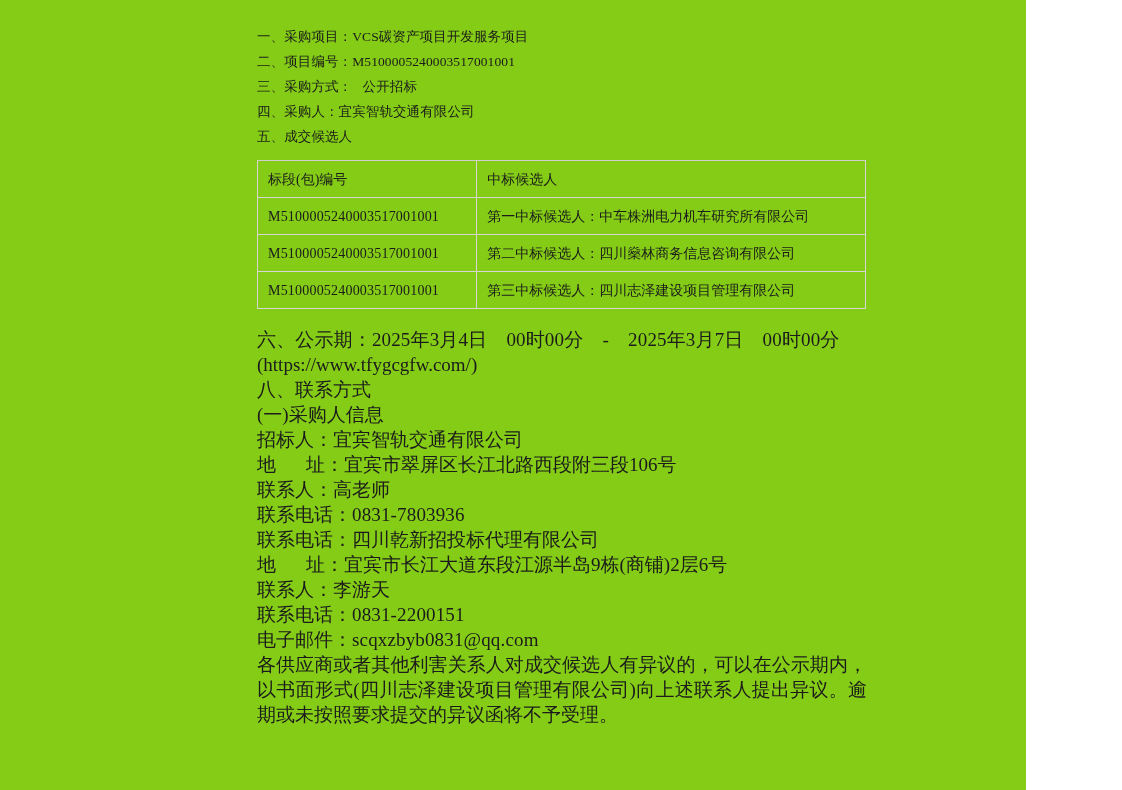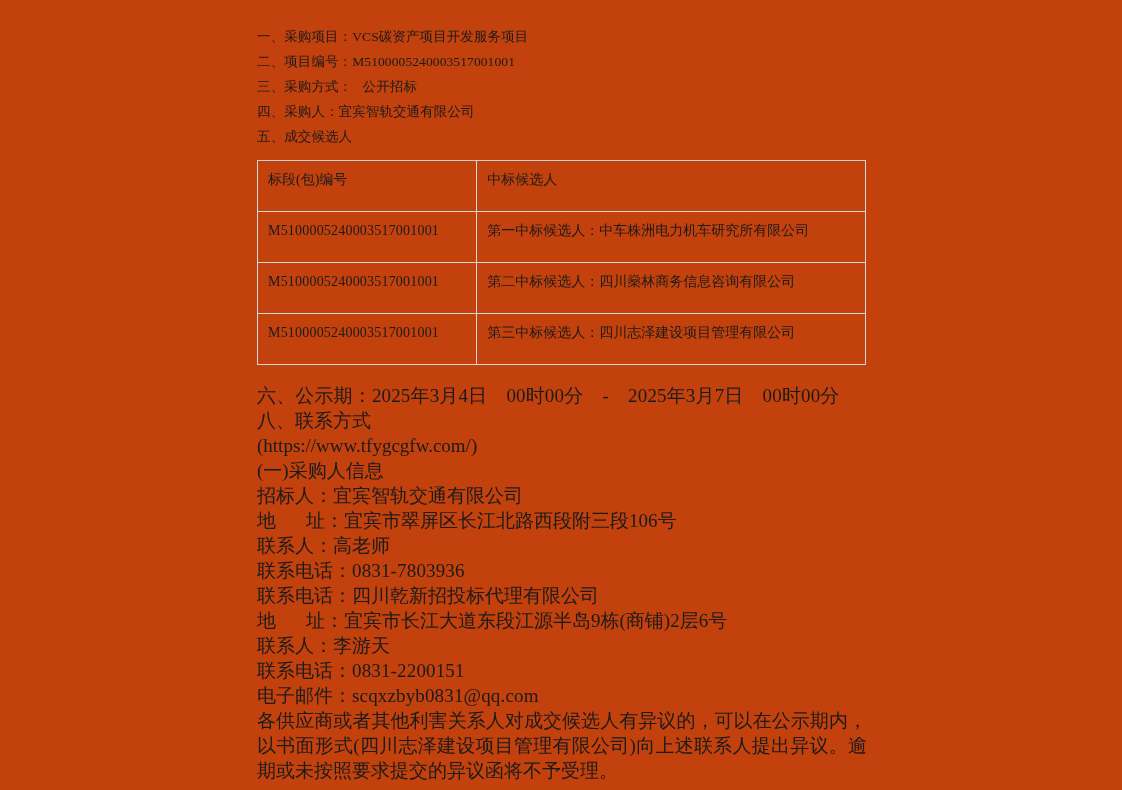--- a/index.html
+++ b/index.html
@@ -10,23 +10,23 @@
   }
   body {
     width: 1122px;
     height: 790px;
     font-family: "Liberation Serif", "DejaVu Serif", serif;
     color: #1a1a1a;
     overflow: hidden;
   }
   .page {
     position: relative;
-    width: 1122px;
+    width: 1026px;
     height: 790px;
-    background: #c2410c;
+    background: #84cc16;
   }
   .doc-body {
     position: absolute;
     left: 257px;
     top: 24px;
     width: 610px;
   }
   .line {
     font-size: 13.5px;
     line-height: 25px;
@@ -39,21 +39,21 @@
   .cand-table {
     border-collapse: collapse;
     width: 609px;
     margin-top: 11px;
     margin-bottom: 4px;
     table-layout: fixed;
   }
   .cand-table td,
   .cand-table th {
     border: 1px solid #d7d7d7;
-    padding: 9px 10px 22px 10px;
+    padding: 9px 10px 8px 10px;
     font-size: 14px;
     font-weight: normal;
     text-align: left;
     vertical-align: middle;
     line-height: 19px;
     color: #1b1b1b;
   }
   .cand-table .col-a { width: 219px; }
   .cand-table .col-b { width: 388px; }
   .cand-table th {
@@ -130,23 +130,23 @@
           <td class="cell-code">M5100005240003517001001</td>
           <td>第三中标候选人：四川志泽建设项目管理有限公司</td>
         </tr>
       </tbody>
     </table>
 
     <div class="spacer-sm"></div>
 
     <div class="para mono-ish">六、公示期：2025年3月4日　00时00分　-　2025年3月7日　00时00分</div>
 
+    <div class="para">(https://www.tfygcgfw.com/)</div>
+
     <div class="para">八、联系方式</div>
-
-    <div class="para">(https://www.tfygcgfw.com/)</div>
 
     <div class="para">(一)采购人信息</div>
     <div class="para"><span>招标人：</span><span>宜宾智轨交通有限公司</span></div>
     <div class="para"><span class="addr-label">地址</span><span>：</span><span>宜宾市翠屏区长江北路西段附三段106号</span></div>
     <div class="para"><span>联系人：</span><span>高老师</span></div>
     <div class="para"><span>联系电话：</span><span class="mono-ish">0831-7803936</span></div>
 
     <div class="para"><span>联系电话：</span><span>四川乾新招投标代理有限公司</span></div>
     <div class="para"><span class="addr-label">地址</span><span>：</span><span>宜宾市长江大道东段江源半岛9栋(商铺)2层6号</span></div>
     <div class="para"><span>联系人：</span><span>李游天</span></div>

